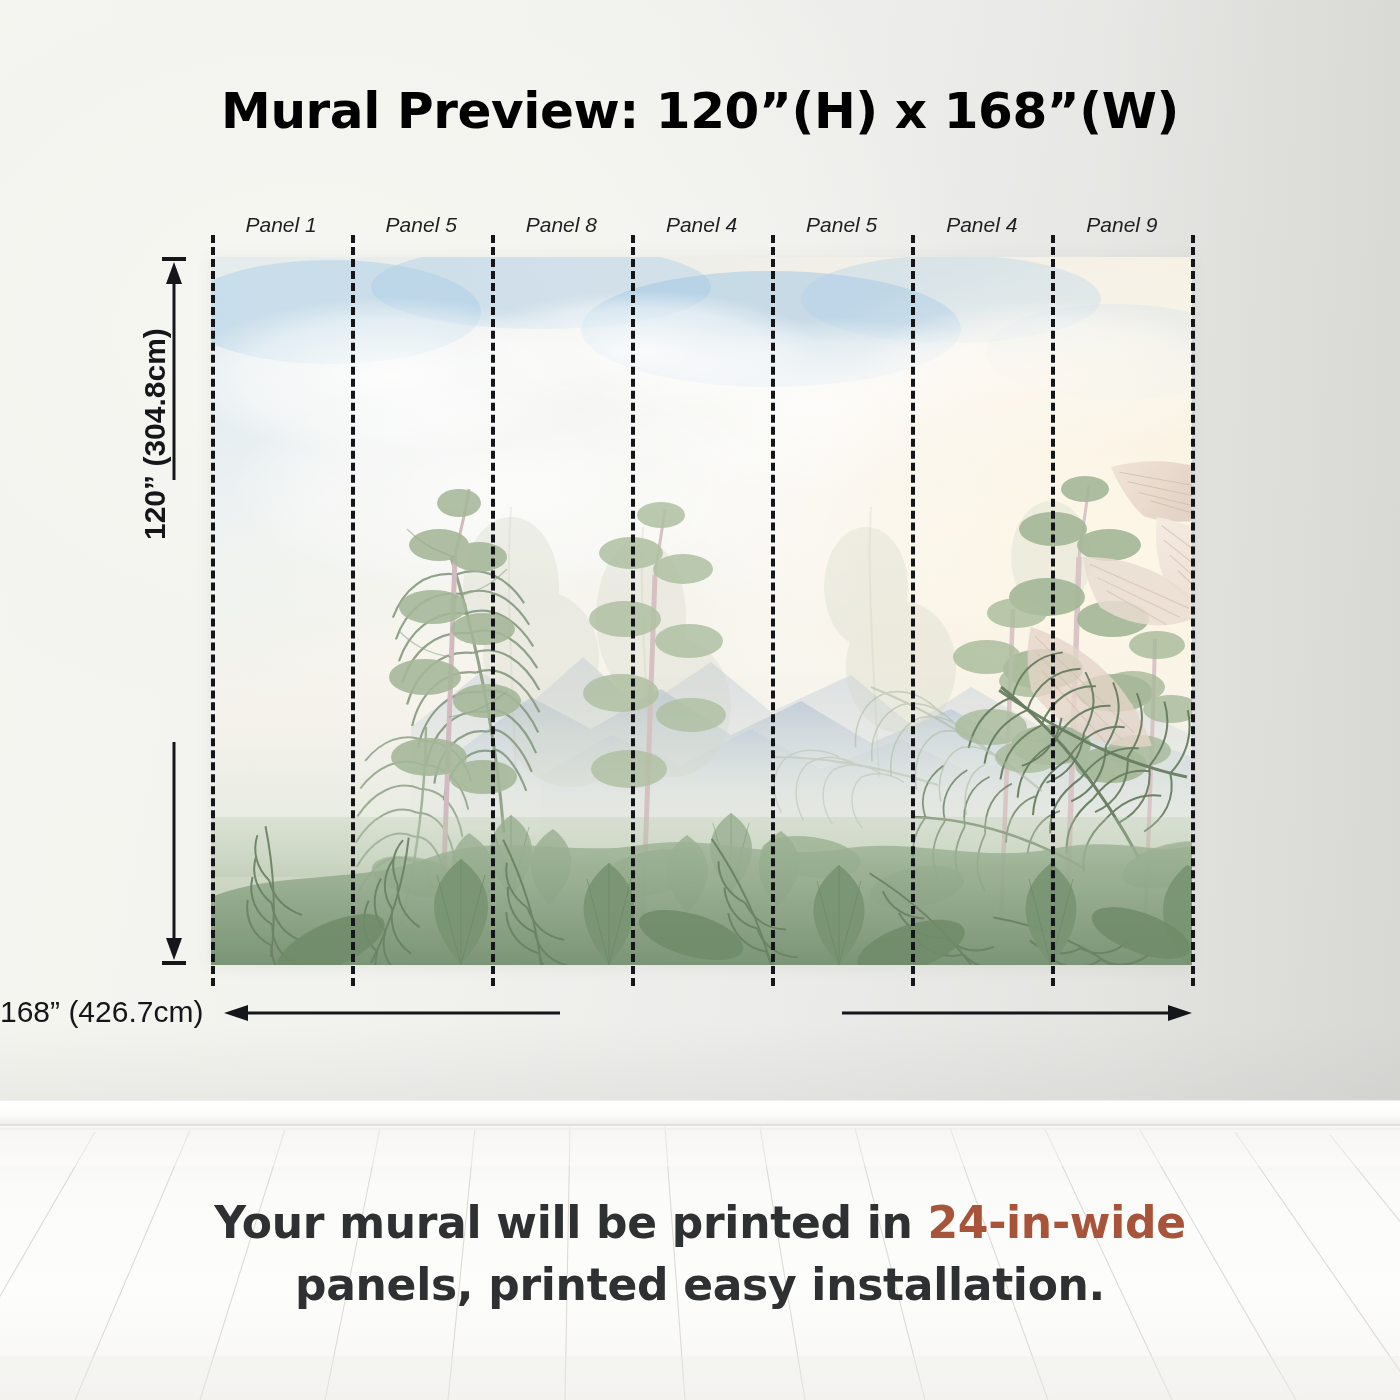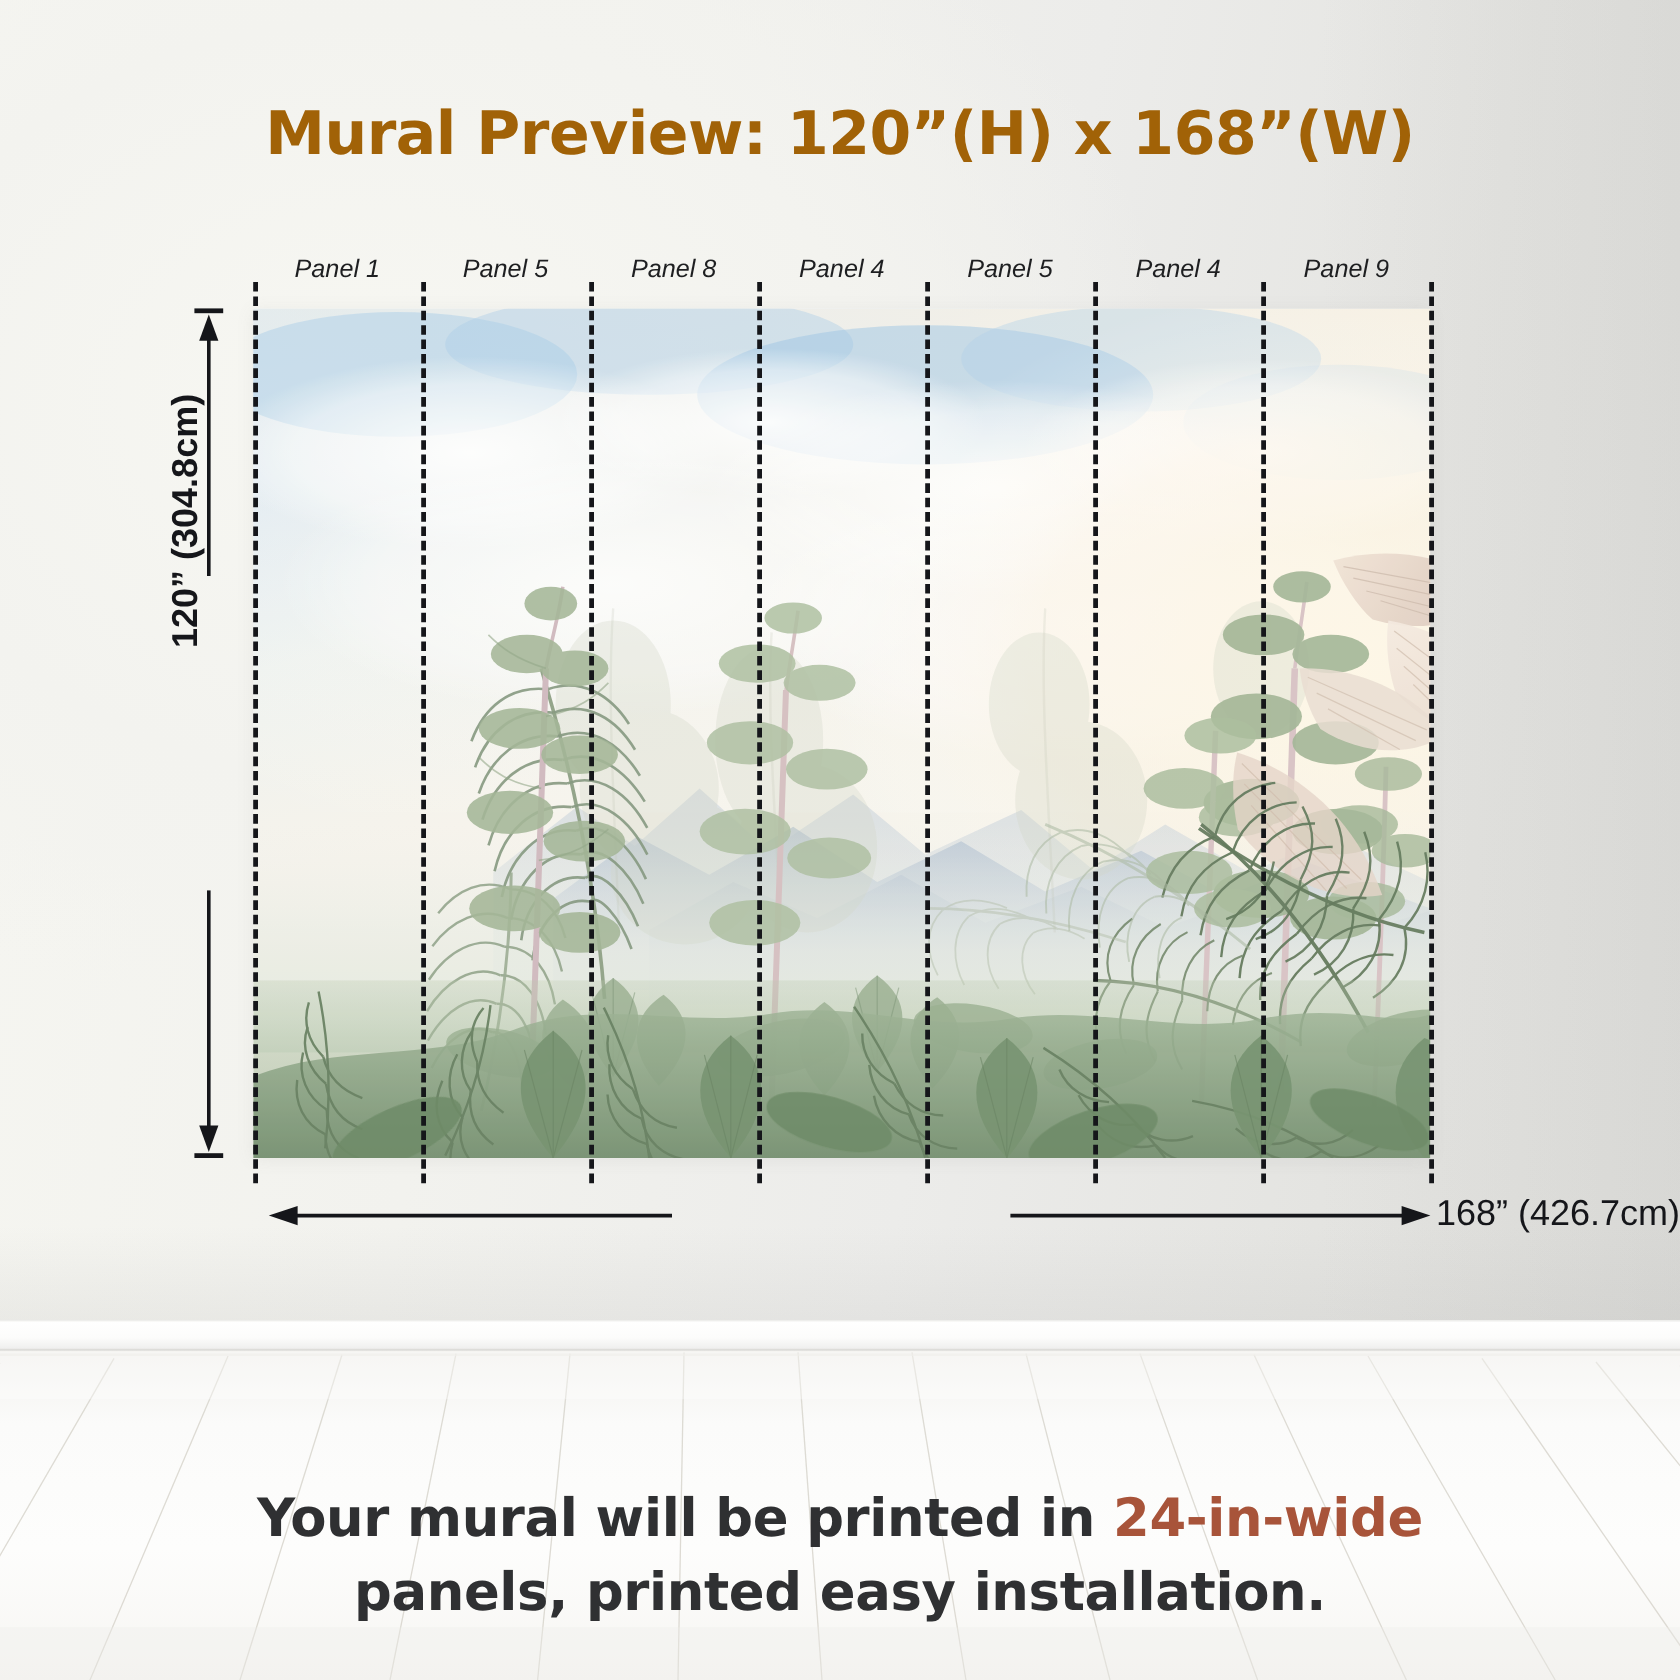--- a/index.html
+++ b/index.html
@@ -69,21 +69,21 @@
   .floor svg { position: absolute; left: 0; top: 0; }
 
   
   .title {
     position: absolute;
     left: 0; top: 82px;
     width: 1400px;
     text-align: center;
     font-size: 50px;
     font-weight: 700;
-    color: #a16207;
+    color: #000000;
     letter-spacing: -0.4px;
     white-space: nowrap;
   }
 
   
   .panel-labels {
     position: absolute;
     left: 211px; top: 211px;
     width: 981px; height: 28px;
     display: flex;
@@ -132,40 +132,39 @@
     font-size: 30px;
     font-weight: 700;
     color: #15161a;
     white-space: nowrap;
     font-family: "Liberation Sans", sans-serif;
   }
   .h-label {
     position: absolute;
     left: 0; top: 995px;
     width: 1400px;
-    text-align: right;
+    text-align: left;
     font-size: 30px;
     font-weight: 400;
     color: #15161a;
     font-family: "Liberation Sans", sans-serif;
     white-space: nowrap;
   }
 
   
   .caption {
     position: absolute;
     left: 0; top: 1192px;
     width: 1400px;
     text-align: center;
     font-size: 44px;
     font-weight: 700;
     color: #2f3032;
     line-height: 62px;
     letter-spacing: -0.3px;
-    margin-top: 43px;
   }
   .caption .accent { color: #a8543a; }
   .caption-line { display: block; white-space: nowrap; }
 </style>
 </head>
 <body>
 
 <div id="root">
 
   <div class="wall">

